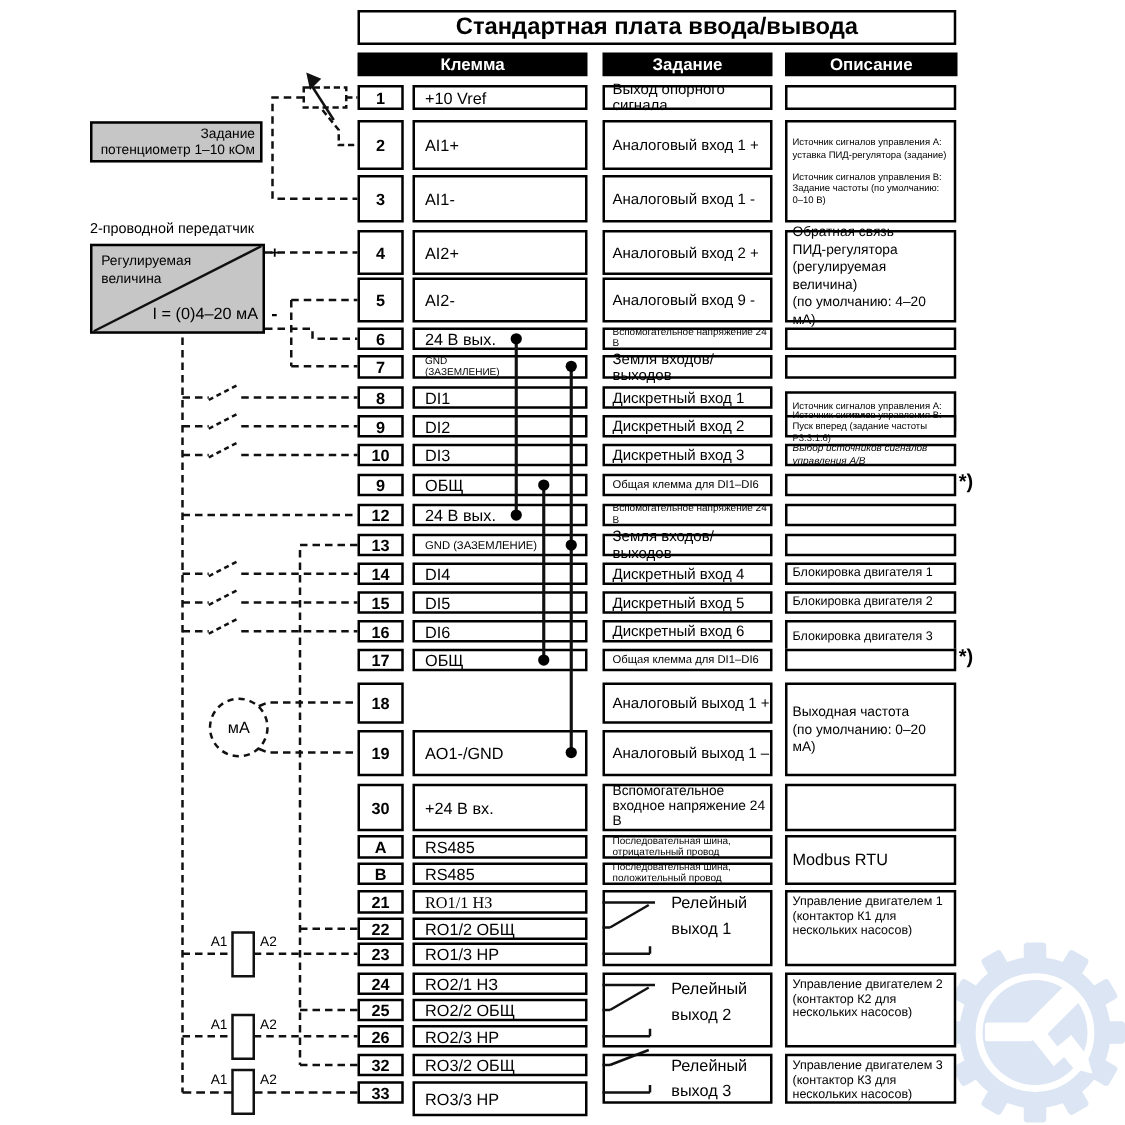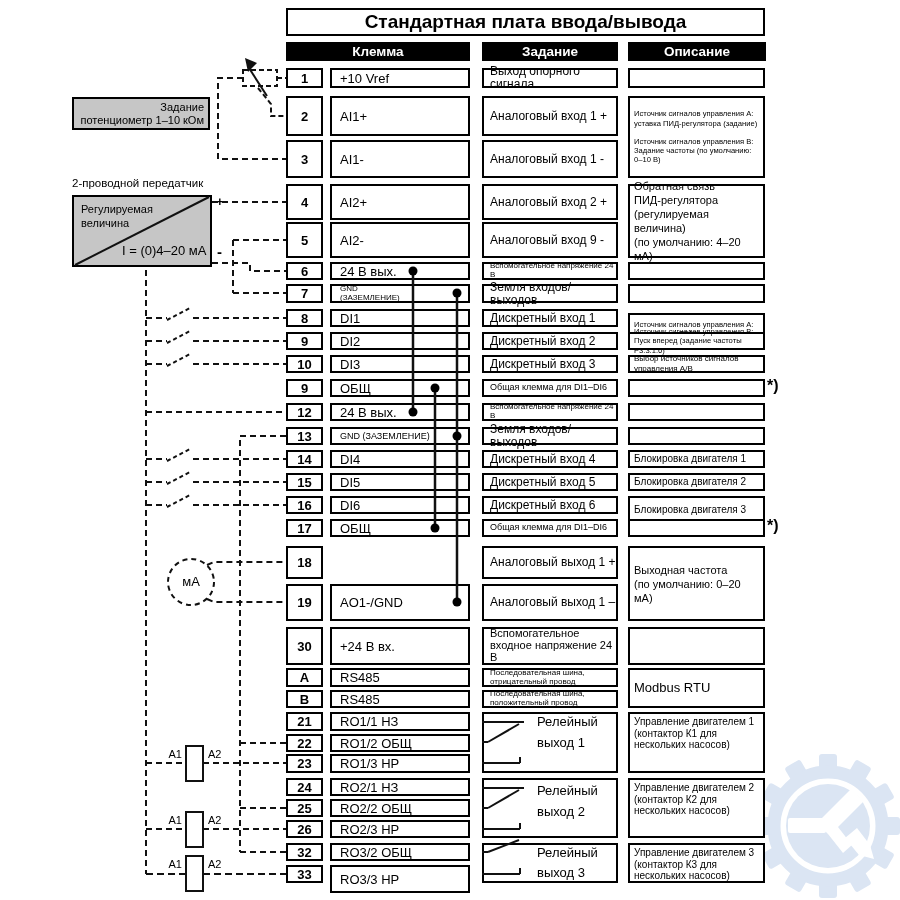--- a/index.html
+++ b/index.html
@@ -101,21 +101,21 @@
   <div class="b flex num" style="top:546px;height:33px;">18</div>
   <div class="b flex num" style="top:584px;height:37px;">19</div>
   <div class="b flex tname" style="top:584px;height:37px;">AO1-/GND</div>
   <div class="b flex num" style="top:627px;height:38px;">30</div>
   <div class="b flex tname" style="top:627px;height:38px;">+24 В вх.</div>
   <div class="b flex num" style="top:668px;height:19px;">A</div>
   <div class="b flex tname" style="top:668px;height:19px;">RS485</div>
   <div class="b flex num" style="top:690px;height:18px;">B</div>
   <div class="b flex tname" style="top:690px;height:18px;">RS485</div>
   <div class="b flex num" style="top:712px;height:19px;">21</div>
-  <div class="b flex tname" style="top:712px;height:19px;">RO1/1 НЗ</div>
+  <div class="b flex tname" style="top:712px;height:19px;font-family:Liberation Serif, serif;">RO1/1 НЗ</div>
   <div class="b flex num" style="top:734px;height:18px;">22</div>
   <div class="b flex tname" style="top:734px;height:18px;">RO1/2 ОБЩ</div>
   <div class="b flex num" style="top:754px;height:19px;">23</div>
   <div class="b flex tname" style="top:754px;height:19px;">RO1/3 НР</div>
   <div class="b flex num" style="top:778px;height:18px;">24</div>
   <div class="b flex tname" style="top:778px;height:18px;">RO2/1 НЗ</div>
   <div class="b flex num" style="top:799px;height:18px;">25</div>
   <div class="b flex tname" style="top:799px;height:18px;">RO2/2 ОБЩ</div>
   <div class="b flex num" style="top:820px;height:18px;">26</div>
   <div class="b flex tname" style="top:820px;height:18px;">RO2/3 НР</div>
@@ -164,21 +164,21 @@
     <div>Источник сигналов управления B: Задание частоты (по умолчанию: 0–10 В)</div>
   </div>
   <div class="b desc flex pre" style="top:184px;height:74px;font-size:11px;line-height:14px;">Обратная связь
 ПИД-регулятора
 (регулируемая величина)
 (по умолчанию: 4–20 мА)</div>
   <div class="b desc" style="top:262px;height:18px;"></div>
   <div class="b desc" style="top:284px;height:19px;"></div>
   <div class="b desc flex d75" style="top:313px;height:32px;">Источник сигналов управления A: пуск вперед (ПИД-регулятор)</div>
   <div class="b desc flex d75" style="top:332px;height:18px;">Источник сигналов управления B: Пуск вперед (задание частоты P3.3.1.6)</div>
-  <div class="b desc flex d75" style="top:355px;height:18px;font-size:8px;">Выбор источников сигналов управления A/B</div>
+  <div class="b desc flex d75" style="top:355px;height:18px;font-size:8px;font-style:italic;">Выбор источников сигналов управления A/B</div>
   <div class="b desc" style="top:379px;height:18px;"></div>
   <div class="b desc" style="top:403px;height:18px;"></div>
   <div class="b desc" style="top:427px;height:18px;"></div>
   <div class="b desc flex" style="top:450px;height:18px;">Блокировка двигателя 1</div>
   <div class="b desc flex" style="top:473px;height:18px;">Блокировка двигателя 2</div>
   <div class="b desc flex" style="top:496px;height:28px;">Блокировка двигателя 3</div>
   <div class="b desc" style="top:519px;height:18px;"></div>
   <div class="b desc flex pre" style="top:546px;height:75px;font-size:11px;line-height:14px;">Выходная частота
 (по умолчанию: 0–20 мА)</div>
   <div class="b desc" style="top:627px;height:38px;"></div>

